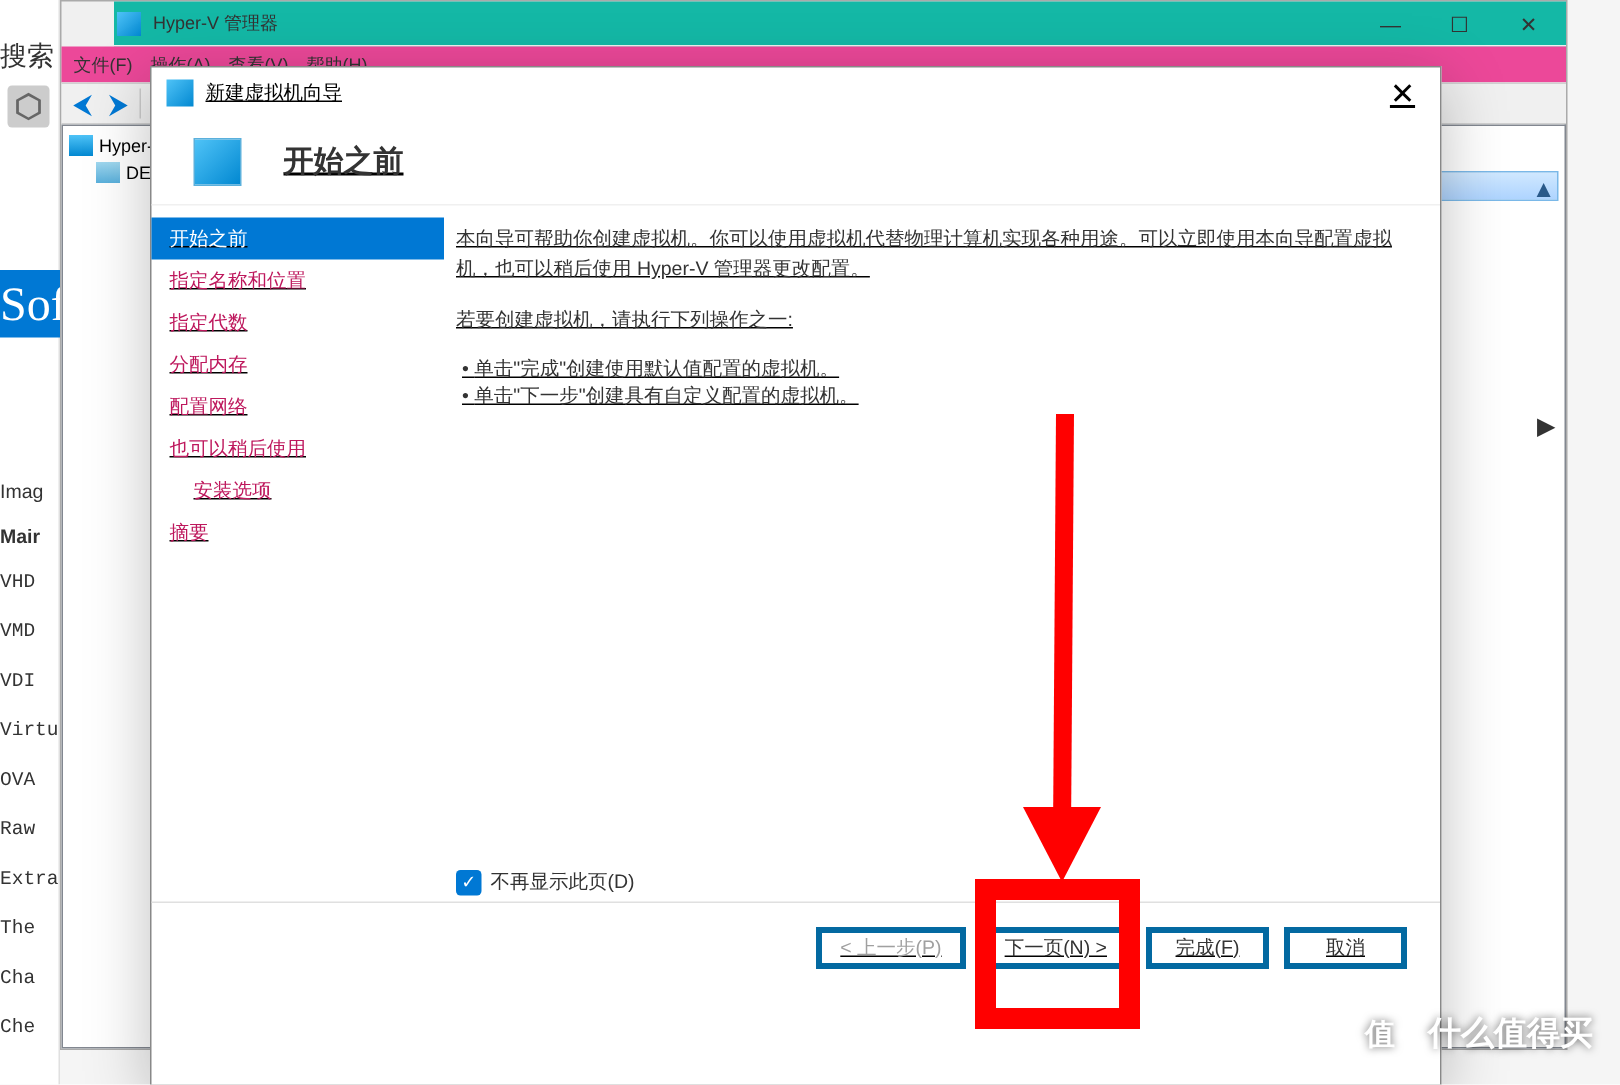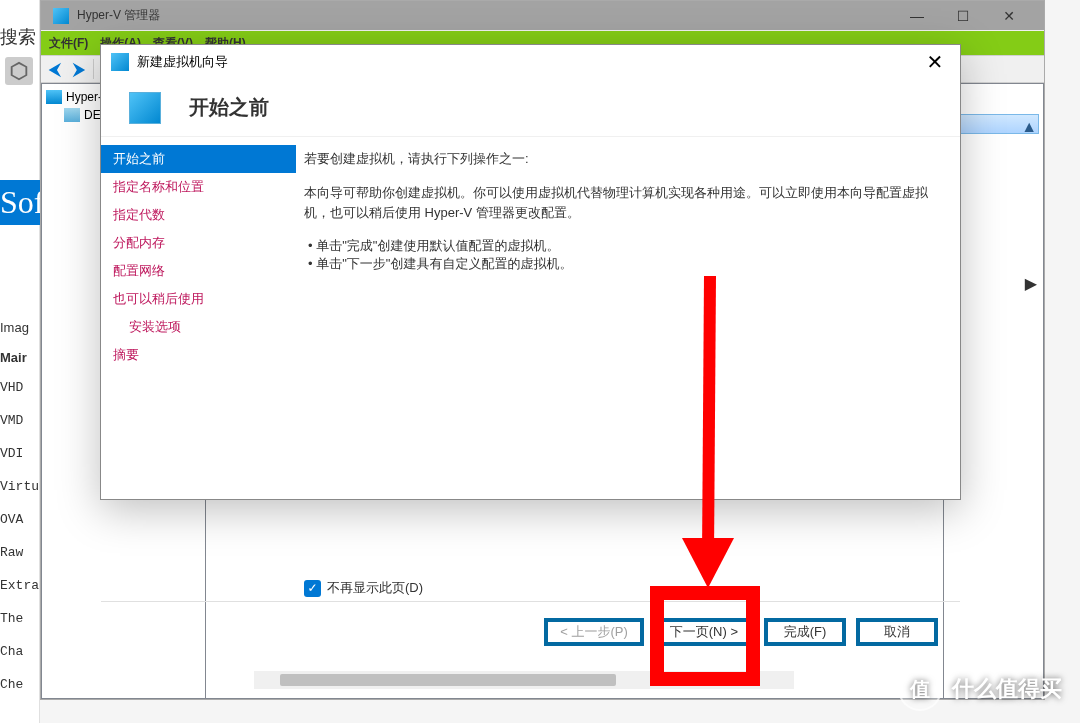--- a/index.html
+++ b/index.html
@@ -10,40 +10,40 @@
 .left-search { position: absolute; left: 0; top: 25px; font-size: 18px; color: #333; }
 .left-cube { position: absolute; left: 5px; top: 57px; width: 28px; height: 28px; background: #ccc; border-radius: 3px; display:flex; align-items:center; justify-content:center;}
 .left-soft { position: absolute; left: 0; top: 180px; font-size: 32px; color: #fff; background: #0078d4; padding: 4px 0; width: 40px; overflow:hidden; font-family: "Segoe UI Light"; }
 .left-imag { position: absolute; left: 0; top: 320px; font-size: 13px; font-weight: normal; color: #333; white-space: nowrap; }
 .left-main { position: absolute; left: 0; top: 350px; font-size: 13px; font-weight: bold; color: #333; white-space: nowrap; }
 .left-list { position: absolute; left: 0; top: 380px; width: 40px; }
 .left-list div { font-size: 13px; color: #333; margin-bottom: 18px; white-space: nowrap; font-family: Liberation Mono, monospace; }
 
 
 .hv-window { position: absolute; left: 40px; top: 0; width: 1005px; height: 700px; background: #f0f0f0; border: 1px solid #aaa; }
-.hv-titlebar { height: 30px; background: #a3a3a3; display: flex; align-items: center; padding: 0 12px; border-bottom: 1px solid #f0f0f0; }
+.hv-titlebar { height: 30px; background: #14b8a6; display: flex; align-items: center; padding: 0 2px; border-bottom: 1px solid #f0f0f0; margin-left: 35px; }
 .hv-titlebar-icon { width: 16px; height: 16px; background: linear-gradient(135deg,#4fc3f7,#0288d1); margin-right: 8px; }
 .hv-title { font-size: 12px; color: #333; flex: 1; }
 .hv-winbtn { width: 46px; height: 30px; display: flex; align-items: center; justify-content: center; font-size: 14px; color: #333; }
-.hv-menubar { height: 24px; background: #84cc16; display: flex; align-items: center; padding: 0 8px; font-size: 12px; color: #333; gap: 12px; font-weight: bold; }
+.hv-menubar { height: 24px; background: #ec4899; display: flex; align-items: center; padding: 0 8px; font-size: 12px; color: #333; gap: 12px; }
 .hv-toolbar { height: 28px; background: #f0f0f0; border-top: 1px solid #d0d0d0; border-bottom: 1px solid #d0d0d0; display: flex; align-items: center; padding: 0 4px; gap: 4px; }
 .hv-tool-arrow { width: 20px; height: 20px; display:flex; align-items:center; justify-content:center; font-size: 18px; color: #0078d4; }
 .hv-tool-sep { width: 1px; height: 20px; background: #ccc; }
 .hv-body { display: flex; height: calc(100% - 82px); }
 .hv-tree { width: 165px; background: #fff; border: 1px solid #828790; padding: 4px; font-size: 12px; }
 .hv-tree-item { display: flex; align-items: center; gap: 4px; padding: 2px 0; }
 .hv-tree-icon1 { width: 16px; height: 14px; background: linear-gradient(#4fc3f7,#0288d1); }
 .hv-tree-icon2 { width: 16px; height: 14px; background: linear-gradient(#a0d8ef,#5ab0dc); }
 .hv-center { flex: 1; background: #fff; border: 1px solid #828790; border-left: none; }
 .hv-actions { width: 100px; background: #fff; border: 1px solid #828790; border-left: none; position: relative; }
 .hv-actions-dd { position: absolute; top: 30px; left: 4px; right: 4px; height: 20px; background: linear-gradient(#d0e8ff,#aed4ff); border: 1px solid #7ab8e8; }
 .hv-actions-chev { position: absolute; top: 190px; right: 6px; color: #333; }
 
 
-.wizard { position: absolute; left: 100px; top: 44px; width: 861px; height: 456px; background: #fff; border: 1px solid #888; box-shadow: 0 10px 40px rgba(0,0,0,0.25); z-index: 10; }
+.wizard { position: absolute; left: 100px; top: 44px; width: 861px; height: 680px; background: #fff; border: 1px solid #888; box-shadow: 0 10px 40px rgba(0,0,0,0.25); z-index: 10; text-decoration: underline; }
 .wizard-titlerow { height: 34px; display: flex; align-items: center; padding: 0 10px; }
 .wizard-icon { width: 18px; height: 18px; background: linear-gradient(135deg,#4fc3f7,#0288d1); margin-right: 8px; }
 .wizard-title { font-size: 13px; flex: 1; }
 .wizard-close { font-size: 20px; font-weight: 200; width: 30px; text-align: center; }
 .wizard-header { height: 58px; display: flex; align-items: center; padding: 0 28px; gap: 28px; border-bottom: 1px solid #f0f0f0; }
 .wizard-hicon { width: 32px; height: 32px; background: linear-gradient(135deg,#4fc3f7,#0288d1); border: 1px solid #5ab0dc; }
 .wizard-heading { font-size: 20px; font-weight: 600; color: #333; }
 .wizard-body { display: flex; height: 464px; }
 .wizard-steps { width: 195px; padding-top: 8px; }
 .wizard-step { padding: 5px 12px; font-size: 13px; color: #be185d; }
@@ -156,22 +156,22 @@
       <div class="wizard-step active">开始之前</div>
       <div class="wizard-step">指定名称和位置</div>
       <div class="wizard-step">指定代数</div>
       <div class="wizard-step">分配内存</div>
       <div class="wizard-step">配置网络</div>
       <div class="wizard-step">也可以稍后使用</div>
       <div class="wizard-step sub">安装选项</div>
       <div class="wizard-step">摘要</div>
     </div>
     <div class="wizard-content">
+      <p>本向导可帮助你创建虚拟机。你可以使用虚拟机代替物理计算机实现各种用途。可以立即使用本向导配置虚拟机，也可以稍后使用 Hyper-V 管理器更改配置。</p>
       <p>若要创建虚拟机，请执行下列操作之一:</p>
-      <p>本向导可帮助你创建虚拟机。你可以使用虚拟机代替物理计算机实现各种用途。可以立即使用本向导配置虚拟机，也可以稍后使用 Hyper-V 管理器更改配置。</p>
       <ul>
         <li>单击"完成"创建使用默认值配置的虚拟机。</li>
         <li>单击"下一步"创建具有自定义配置的虚拟机。</li>
       </ul>
       <div class="wizard-check-row">
         <div class="wizard-check">✓</div>
         <span>不再显示此页(D)</span>
       </div>
     </div>
   </div>

